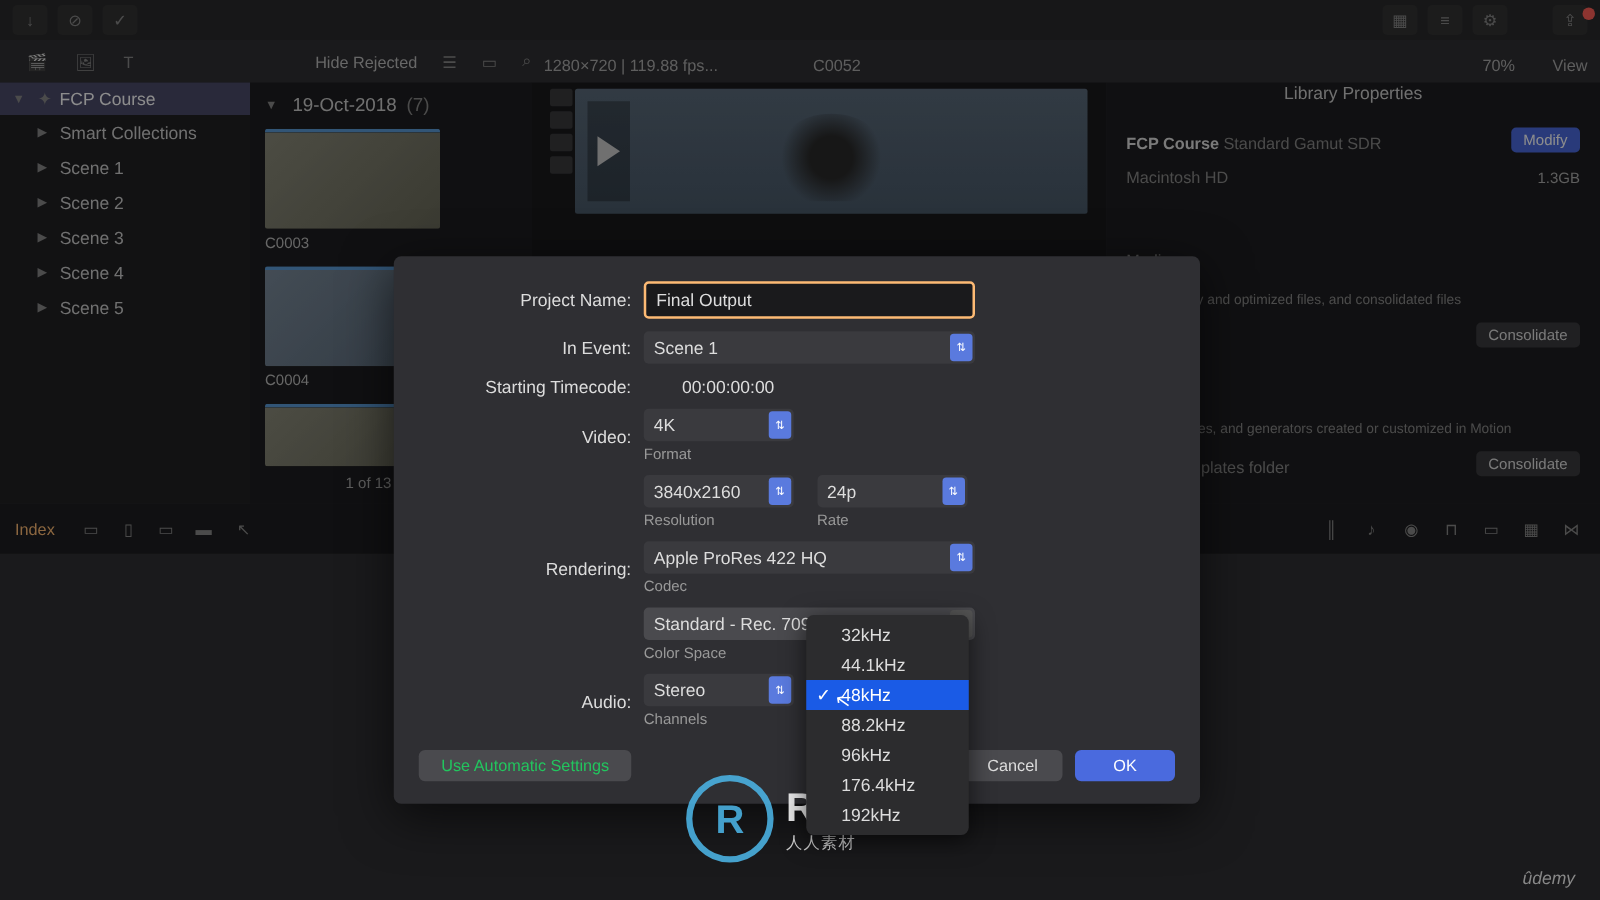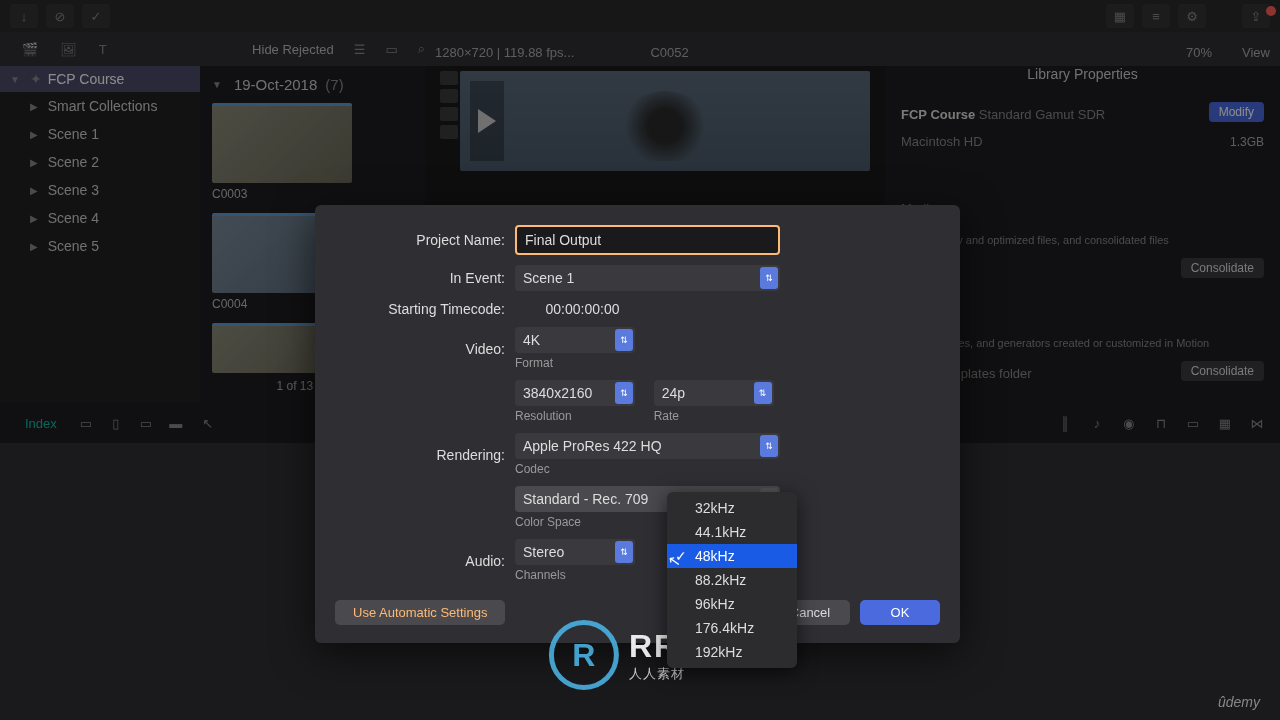--- a/index.html
+++ b/index.html
@@ -49,21 +49,21 @@
 .inspector { width: 395px; background: #1e1e20; padding: 0; }
 .insp-header { text-align: center; color: #ccc; padding: 0 0 14px; font-size: 14px; }
 .insp-row { display: flex; align-items: flex-end; padding: 6px 16px; font-size: 13px; }
 .insp-row .lab { color: #ddd; }
 .insp-row .sub { color: #888; font-size: 11px; margin-top: 6px; }
 .insp-btn { background: #3a3a3e; color: #ddd; padding: 3px 10px; border-radius: 4px; font-size: 12px; margin-left: auto; }
 .insp-size { color: #aaa; margin-left: auto; font-size: 12px; }
 
 
 .timeline-bar { height: 40px; background: #1e1e20; display: flex; align-items: center; padding: 0 12px; gap: 10px; color: #888; }
-.tl-idx { color: #14b8a6; font-size: 13px; margin-left: 13px; }
+.tl-idx { color: #fdba74; font-size: 13px; }
 .tl-icons { display: flex; gap: 8px; margin-left: 8px; }
 .tl-ic { width: 22px; height: 22px; display: flex; align-items: center; justify-content: center; }
 .tl-spacer { flex: 1; }
 
 
 .info-strip { position: absolute; top: 38px; left: 425px; right: 0; height: 28px; display: flex; align-items: center; color: #aaa; font-size: 13px; padding: 0 10px; gap: 16px; }
 .info-strip .clipname { margin-left: 60px; }
 .info-strip .zoom { margin-left: auto; }
 .info-strip .view { margin-left: 14px; }
 
@@ -76,26 +76,26 @@
 .sel { background: #3a3a3e; border: none; border-radius: 4px; padding: 5px 24px 5px 8px; color: #ddd; font-size: 14px; position: relative; display: inline-flex; align-items: center; min-width: 120px; }
 .sel.wide { width: 265px; }
 .sel .caret { position: absolute; right: 2px; top: 2px; bottom: 2px; width: 18px; background: #5a7ade; border-radius: 3px; display: flex; align-items: center; justify-content: center; color: #fff; font-size: 9px; }
 .sel.plain .caret { background: #555; }
 .tc-input { width: 135px; background: transparent; color: #ddd; font-size: 14px; border: none; text-align: center; }
 .sub-label { color: #999; font-size: 12px; margin-top: 3px; margin-left: 0; }
 .field-col { display: inline-flex; flex-direction: column; margin-right: 15px; }
 
 .modal-buttons { display: flex; align-items: center; margin-top: 18px; gap: 10px; }
 .btn { padding: 5px 18px; border-radius: 5px; font-size: 13px; border: none; }
-.btn.auto { background: #4a4a4e; color: #fdba74; }
+.btn.auto { background: #4a4a4e; color: #22c55e; }
 .btn.cancel { background: #4a4a4e; color: #ddd; margin-left: auto; width: 80px; }
 .btn.ok { background: #4a6ade; color: #fff; width: 80px; }
 
 
-.dropdown { position: absolute; left: 667px; top: 492px; width: 130px; background: #2c2c2e; border-radius: 6px; box-shadow: 0 4px 20px rgba(0,0,0,0.6); padding: 4px 0; z-index: 100; }
+.dropdown { position: absolute; left: 645px; top: 492px; width: 130px; background: #2c2c2e; border-radius: 6px; box-shadow: 0 4px 20px rgba(0,0,0,0.6); padding: 4px 0; z-index: 100; }
 .dd-item { padding: 4px 10px 4px 28px; color: #ddd; font-size: 14px; position: relative; }
 .dd-item.sel-item { background: #1a5be6; color: #fff; }
 .dd-item .chk { position: absolute; left: 8px; }
 .cursor { position: absolute; left: 668px; top: 552px; z-index: 101; font-size: 15px; color: #fff; transform: rotate(-10deg); }
 
 
 .watermark { position: absolute; left: 50%; bottom: 30px; transform: translateX(-50%); display: flex; align-items: center; gap: 10px; opacity: 0.9; z-index: 50; }
 .wm-logo { width: 70px; height: 70px; border: 5px solid #4ab0e0; border-radius: 50%; position: relative; display: flex; align-items: center; justify-content: center; }
 .wm-r { color: #4ab0e0; font-size: 32px; font-weight: bold; }
 .wm-text { color: #fff; font-size: 32px; font-weight: 800; letter-spacing: 2px; }

